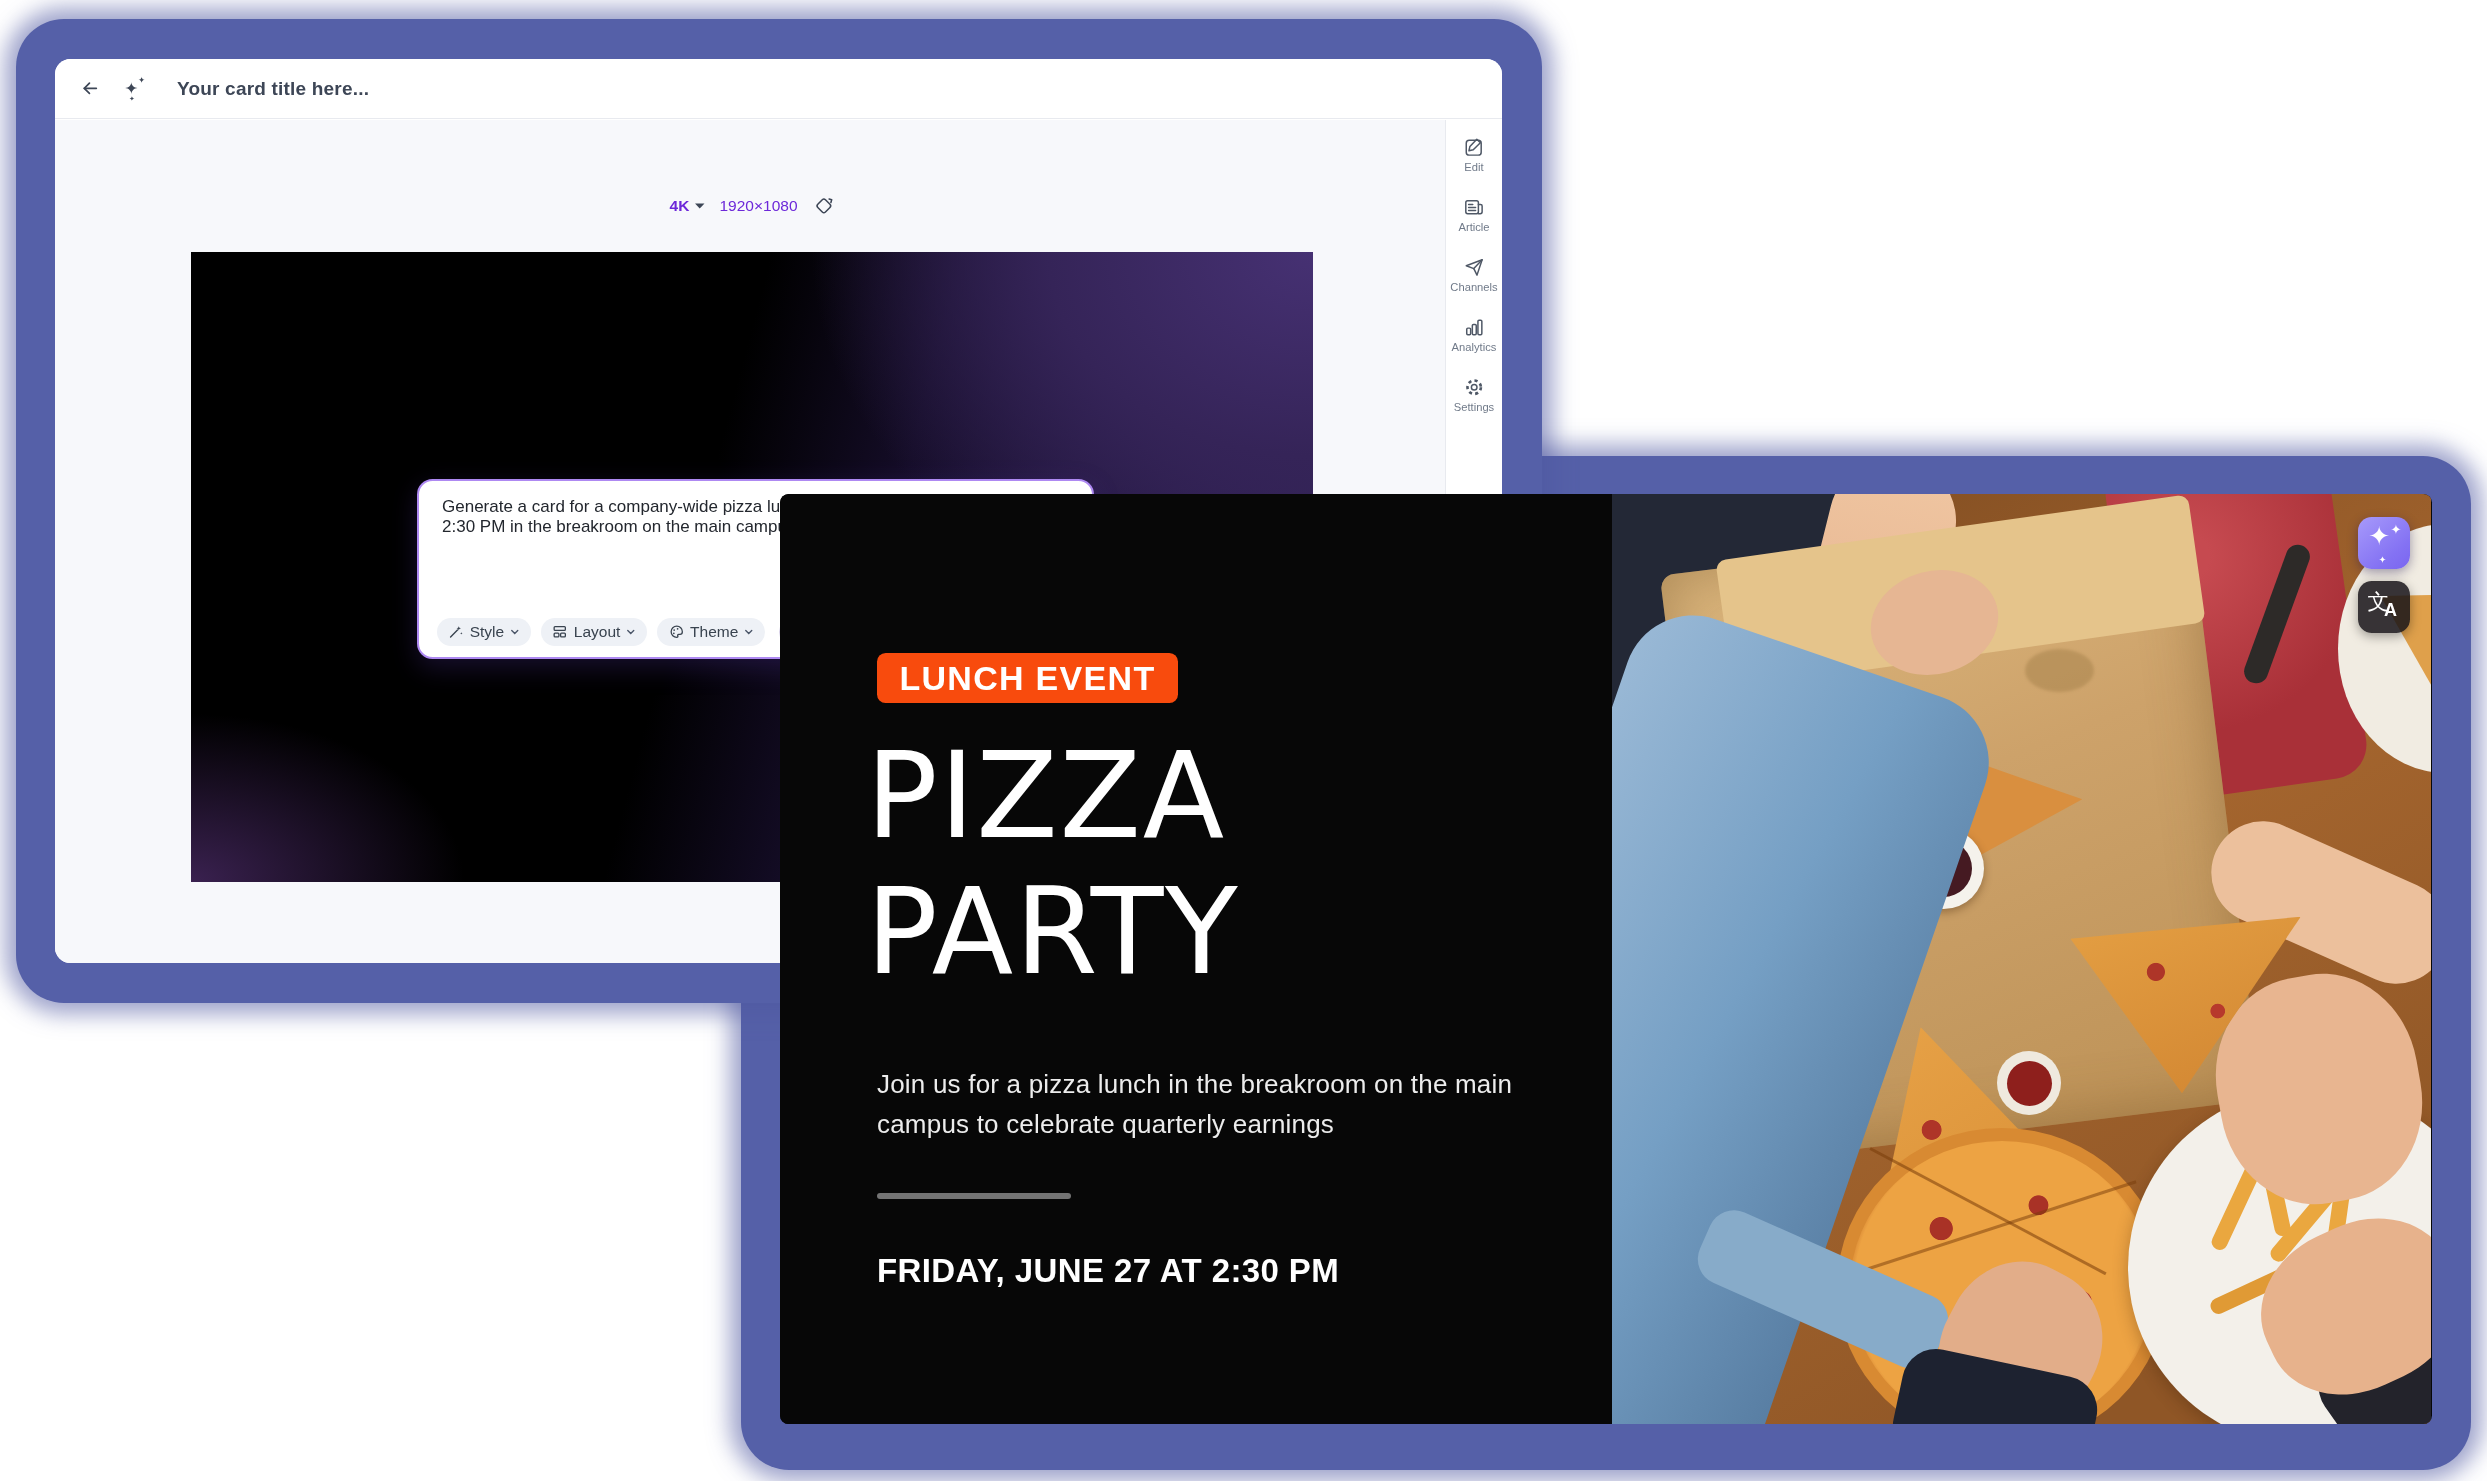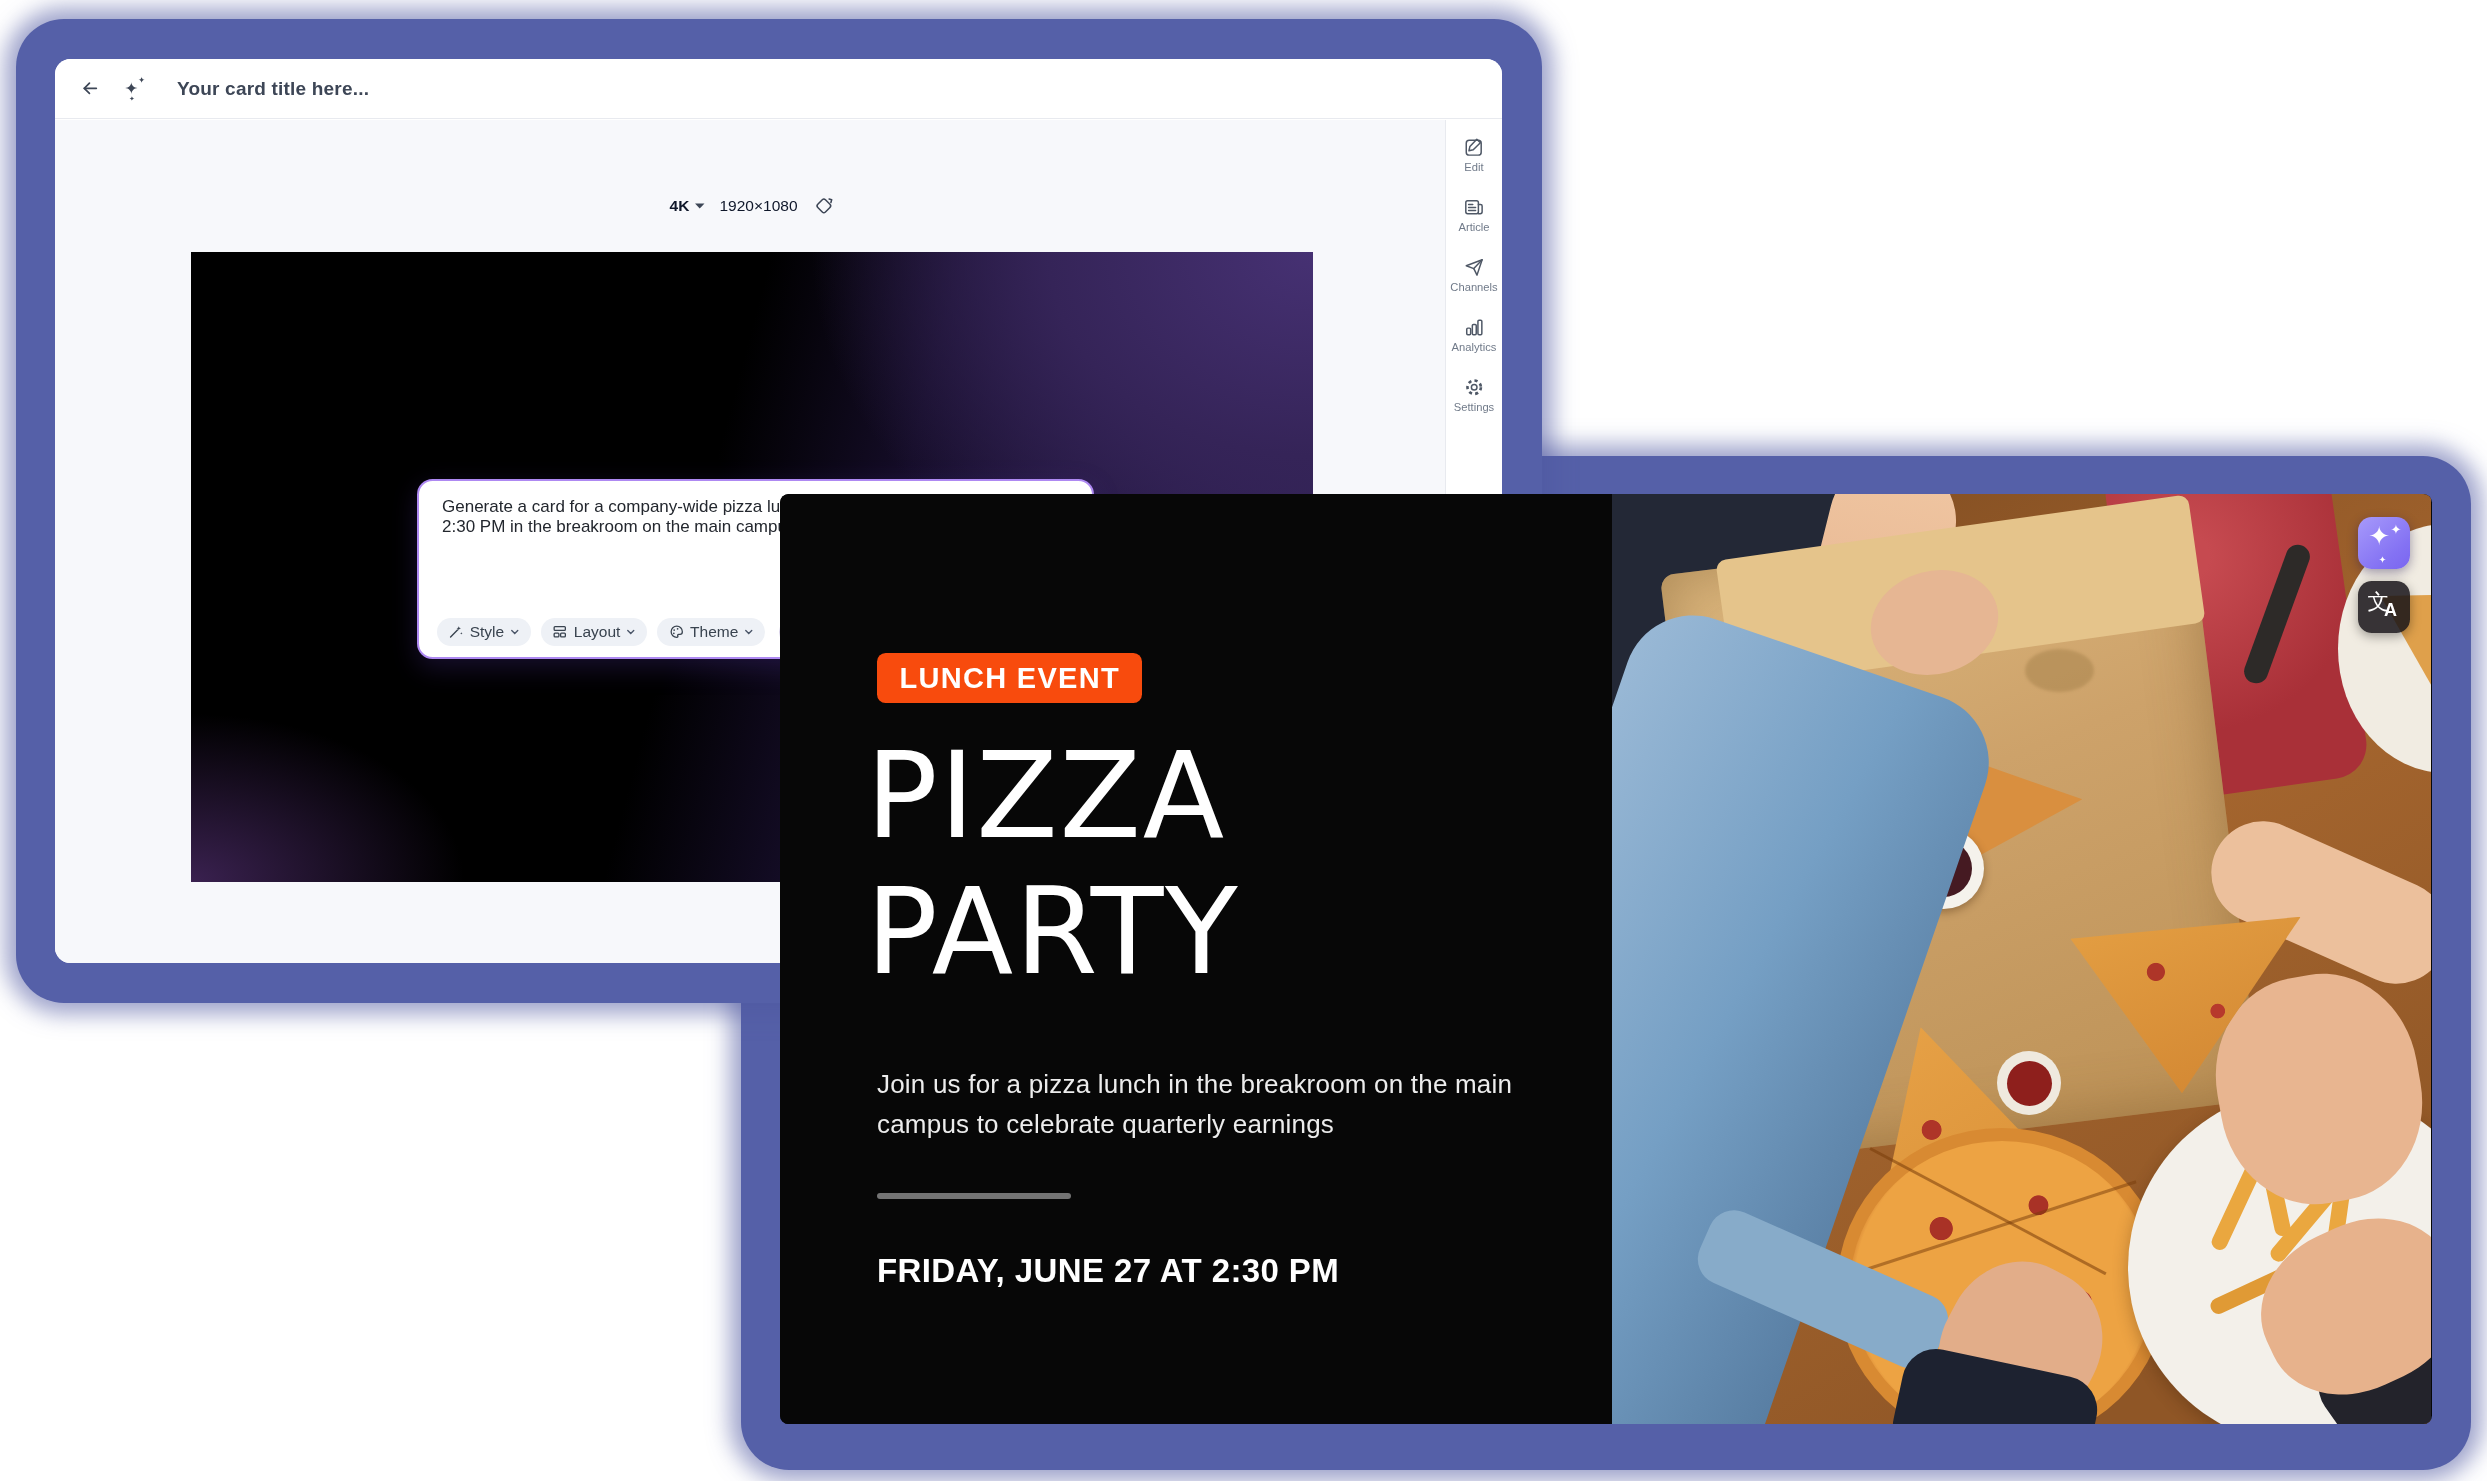--- a/index.html
+++ b/index.html
@@ -20,21 +20,21 @@
                   padding-left:24px;gap:20.6px;box-sizing:border-box;}
   .tool-icon{width:22.4px;height:22.4px;display:flex;align-items:center;justify-content:center;cursor:pointer;}
   #card-title-input{font-size:19px;font-weight:600;color:#3d4656;letter-spacing:0.2px;margin-left:12px;}
   .spark-wrap{position:relative;width:22.4px;height:22.4px;}
   .spark-main{position:absolute;left:2.6px;top:2.6px;font-size:16.3px;line-height:16.3px;color:#3d4656;}
   .spark-small{position:absolute;right:-0.9px;top:-2.6px;font-size:8.6px;color:#3d4656;}
   .spark-tiny{position:absolute;left:6.9px;bottom:-3.4px;font-size:6.9px;color:#3d4656;}
 
   #canvas-area{position:absolute;left:0;top:61px;right:57px;bottom:0;background:#f7f8fb;}
   #size-row{position:absolute;left:136px;top:76px;width:1122px;display:flex;
-            justify-content:center;align-items:center;gap:7.7px;color:#0f172a;font-size:15.5px;}
+            justify-content:center;align-items:center;gap:7.7px;color:#6d28d9;font-size:15.5px;}
   #size-row .res{font-weight:600;cursor:pointer;display:flex;align-items:center;gap:6px;}
   #size-row .dims{font-weight:500;margin-left:6.9px;}
   #rotate-btn{margin-left:8.6px;cursor:pointer;display:flex;}
 
   #design-canvas{position:absolute;left:136px;top:132px;width:1122px;height:630px;
     background:
       radial-gradient(62% 85% at 100% 0%,#463173 0%,#352458 38%,rgba(18,10,38,0) 72%),
       radial-gradient(42% 46% at 0% 100%,#3a2150 0%,rgba(0,0,0,0) 58%),
       linear-gradient(105deg,#000 45%,#150d28 60%,#2b1d4e 86%,#332459 100%);
     background-color:#000;}
@@ -59,21 +59,21 @@
                  align-items:center;padding-top:16.3px;gap:23px;box-sizing:border-box;}
   .side-item{display:flex;flex-direction:column;align-items:center;gap:2.6px;cursor:pointer;}
   .side-item .lbl{font-size:11.2px;color:#707a89;}
 
   
   #card-window{position:absolute;left:780px;top:494px;width:1652px;height:930px;
                background:#070707;border-radius:8.6px;overflow:hidden;display:flex;}
   #card-text-panel{position:relative;width:832px;height:100%;background:#070707;flex:none;}
   #event-badge{position:absolute;left:97px;top:159px;height:50px;padding:0 22.4px;
                border-radius:8.6px;background:#f84b0d;display:inline-flex;align-items:center;}
-  #event-badge span{color:#fff;font-size:29px;font-weight:600;letter-spacing:1.3px;}
+  #event-badge span{color:#fff;font-size:34px;font-weight:600;letter-spacing:1.3px;}
   #card-title{position:absolute;left:86px;top:234px;color:#fff;
               font-family:"DejaVu Sans","Liberation Sans",sans-serif;
               font-size:119px;line-height:136px;font-weight:400;letter-spacing:1.7px;}
   #card-desc{position:absolute;left:97px;top:570px;width:640px;font-size:26px;
              line-height:40px;color:#ececec;letter-spacing:0.2px;}
   #card-divider{position:absolute;left:97px;top:699px;width:194px;height:6px;
                 border-radius:3.4px;background:#737373;}
   #card-datetime{position:absolute;left:97px;top:758px;font-size:33px;font-weight:800;
                  color:#fff;letter-spacing:0.4px;}
 

